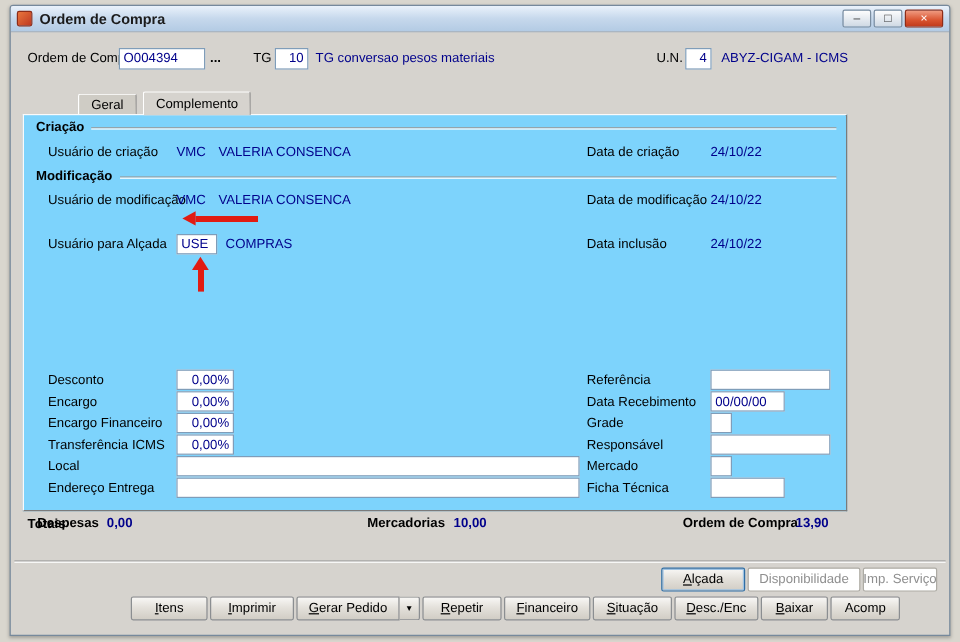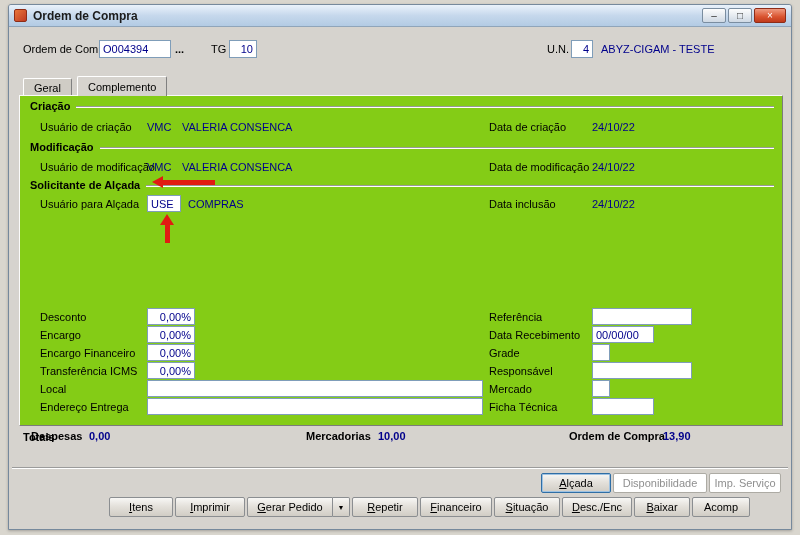--- a/index.html
+++ b/index.html
@@ -41,28 +41,28 @@
   .tb {
     position:absolute; height:18px; border:1px solid #7f9db9; background:#fff;
     color:var(--value-text,#00008B); font-family:inherit; font-size:11px; padding:0 3px;
   }
   .tb.num { text-align:right; }
   
   .tab {
     position:absolute; display:flex; align-items:center; padding:0 10px;
     background:#d6d3ce;
     border:1px solid #808080; border-bottom:none;
-    border-top-color:#fff; border-left-color:#fff; border-radius:2px 2px 0 0;
+    border-top-color:#fff; border-left-color:#fff; border-radius:2px 2px 0 0;margin-left:42px;
   }
   .tab.inactive { top:73px; height:18px; background:#cfccc5; z-index:1; }
   .tab.active { top:71px; height:20px; z-index:3; }
   .panel {
-    position:absolute; left:10px; top:90px; width:764px; height:331px;
+    position:absolute; left:10px; top:90px; width:687px; height:331px;
     border:1px solid; border-color:#fafafa #7b7b7b #7b7b7b #fafafa;
-    background:#84cc16; z-index:2;
+    background:#7dd3fc; z-index:2;
   }
   .sec-head { position:absolute; left:10px; right:8px; height:13px;
     display:flex; align-items:center; gap:6px; }
   .sec-title { font-weight:bold; white-space:nowrap; }
   .etch-flex { flex:1; height:2px; border-top:1px solid #999; border-bottom:1px solid #fff; margin-top:2px; }
   .prow { position:absolute; left:0; width:100%; height:17px; }
   .prow .tb { top:-2px; height:17px; }
   .etch { position:absolute; left:3px; right:3px; height:2px;
     border-top:1px solid #9b9b9b; border-bottom:1px solid #fff; }
   
@@ -102,23 +102,24 @@
       <span class="win-btn close">×</span>
     </span>
   </div>
 
   <div class="abs" style="left:0;top:34px;width:100%;height:22px">
     <span class="lb" style="left:14px;top:4px">Ordem de Compra</span>
     <input class="tb" style="left: 90px; top: 1px; width: 72px;" value="O004394">
     <span class="lb bold" style="left:166px;top:4px">...</span>
     <span class="lb" style="left:202px;top:4px">TG</span>
     <input class="tb num" style="left: 220px; top: 1px; width: 28px;" value="10">
+    <span class="lb vl" style="left:254px;top:4px">TG conversao pesos materiais</span>
     <span class="lb" style="left:538px;top:4px">U.N.</span>
     <input class="tb num" style="left: 562px; top: 1px; width: 22px;" value="4">
-    <span class="lb vl" style="left:592px;top:4px">ABYZ-CIGAM - TESTE</span>
+    <span class="lb vl" style="left:592px;top:4px">ABYZ-CIGAM - ICMS</span>
   </div>
 
   <div class="tab inactive" style="left:14px">Geral</div>
   <div class="tab active" style="left:68px">Complemento</div>
 
   <div class="panel">
 
     <div class="sec-head" style="top:3px">
       <span class="sec-title">Criação</span>
       <span class="etch-flex"></span>
@@ -136,24 +137,20 @@
       <span class="etch-flex"></span>
     </div>
     <div class="prow" style="top:64px">
       <span class="lb" style="left:20px">Usuário de modificação</span>
       <span class="lb vl" style="left:127px">VMC</span>
       <span class="lb vl" style="left:162px">VALERIA CONSENCA</span>
       <span class="lb" style="left:469px">Data de modificação</span>
       <span class="lb vl" style="left:572px">24/10/22</span>
     </div>
 
-    <div class="sec-head" style="top:82px">
-      <span class="sec-title">Solicitante de Alçada</span>
-      <span class="etch-flex"></span>
-    </div>
     <div class="arrow-left" style="left:132px;top:80px">
       <span class="a-tip-left"></span>
       <span class="a-shaft-h"></span>
     </div>
     <div class="prow" style="top:101px">
       <span class="lb" style="left:20px">Usuário para Alçada</span>
       <input class="tb" style="left: 127px; width: 34px;" value="USE">
       <span class="lb vl" style="left:168px">COMPRAS</span>
       <span class="lb" style="left:469px">Data inclusão</span>
       <span class="lb vl" style="left:572px">24/10/22</span>
@@ -210,21 +207,21 @@
     <span class="lb vl bold" style="left:369px">10,00</span>
     <span class="lb bold" style="left:560px">Ordem de Compra</span>
     <span class="lb vl bold" style="left:654px">13,90</span>
   </div>
 
   <div class="etch" style="top:462px"></div>
 
   <div class="btn-row" style="right:10px;top:468px">
     <button class="btn focused" style="width:70px"><u>A</u>lçada</button>
     <button class="btn" style="width:94px" disabled="">Disponibilidade</button>
-    <button class="btn" style="width:72px" disabled="">Imp. Serviço</button>
+    <button class="btn" style="width:62px" disabled="">Imp. Serviço</button>
   </div>
 
   <div class="btn-row" style="left:100px;top:492px">
     <button class="btn" style="width:64px"><u>I</u>tens</button>
     <button class="btn" style="width:70px"><u>I</u>mprimir</button>
     <span class="split">
       <button class="btn main-btn" style="width:86px"><u>G</u>erar Pedido</button>
       <button class="btn arrow-btn">▼</button>
     </span>
     <button class="btn" style="width:66px"><u>R</u>epetir</button>

